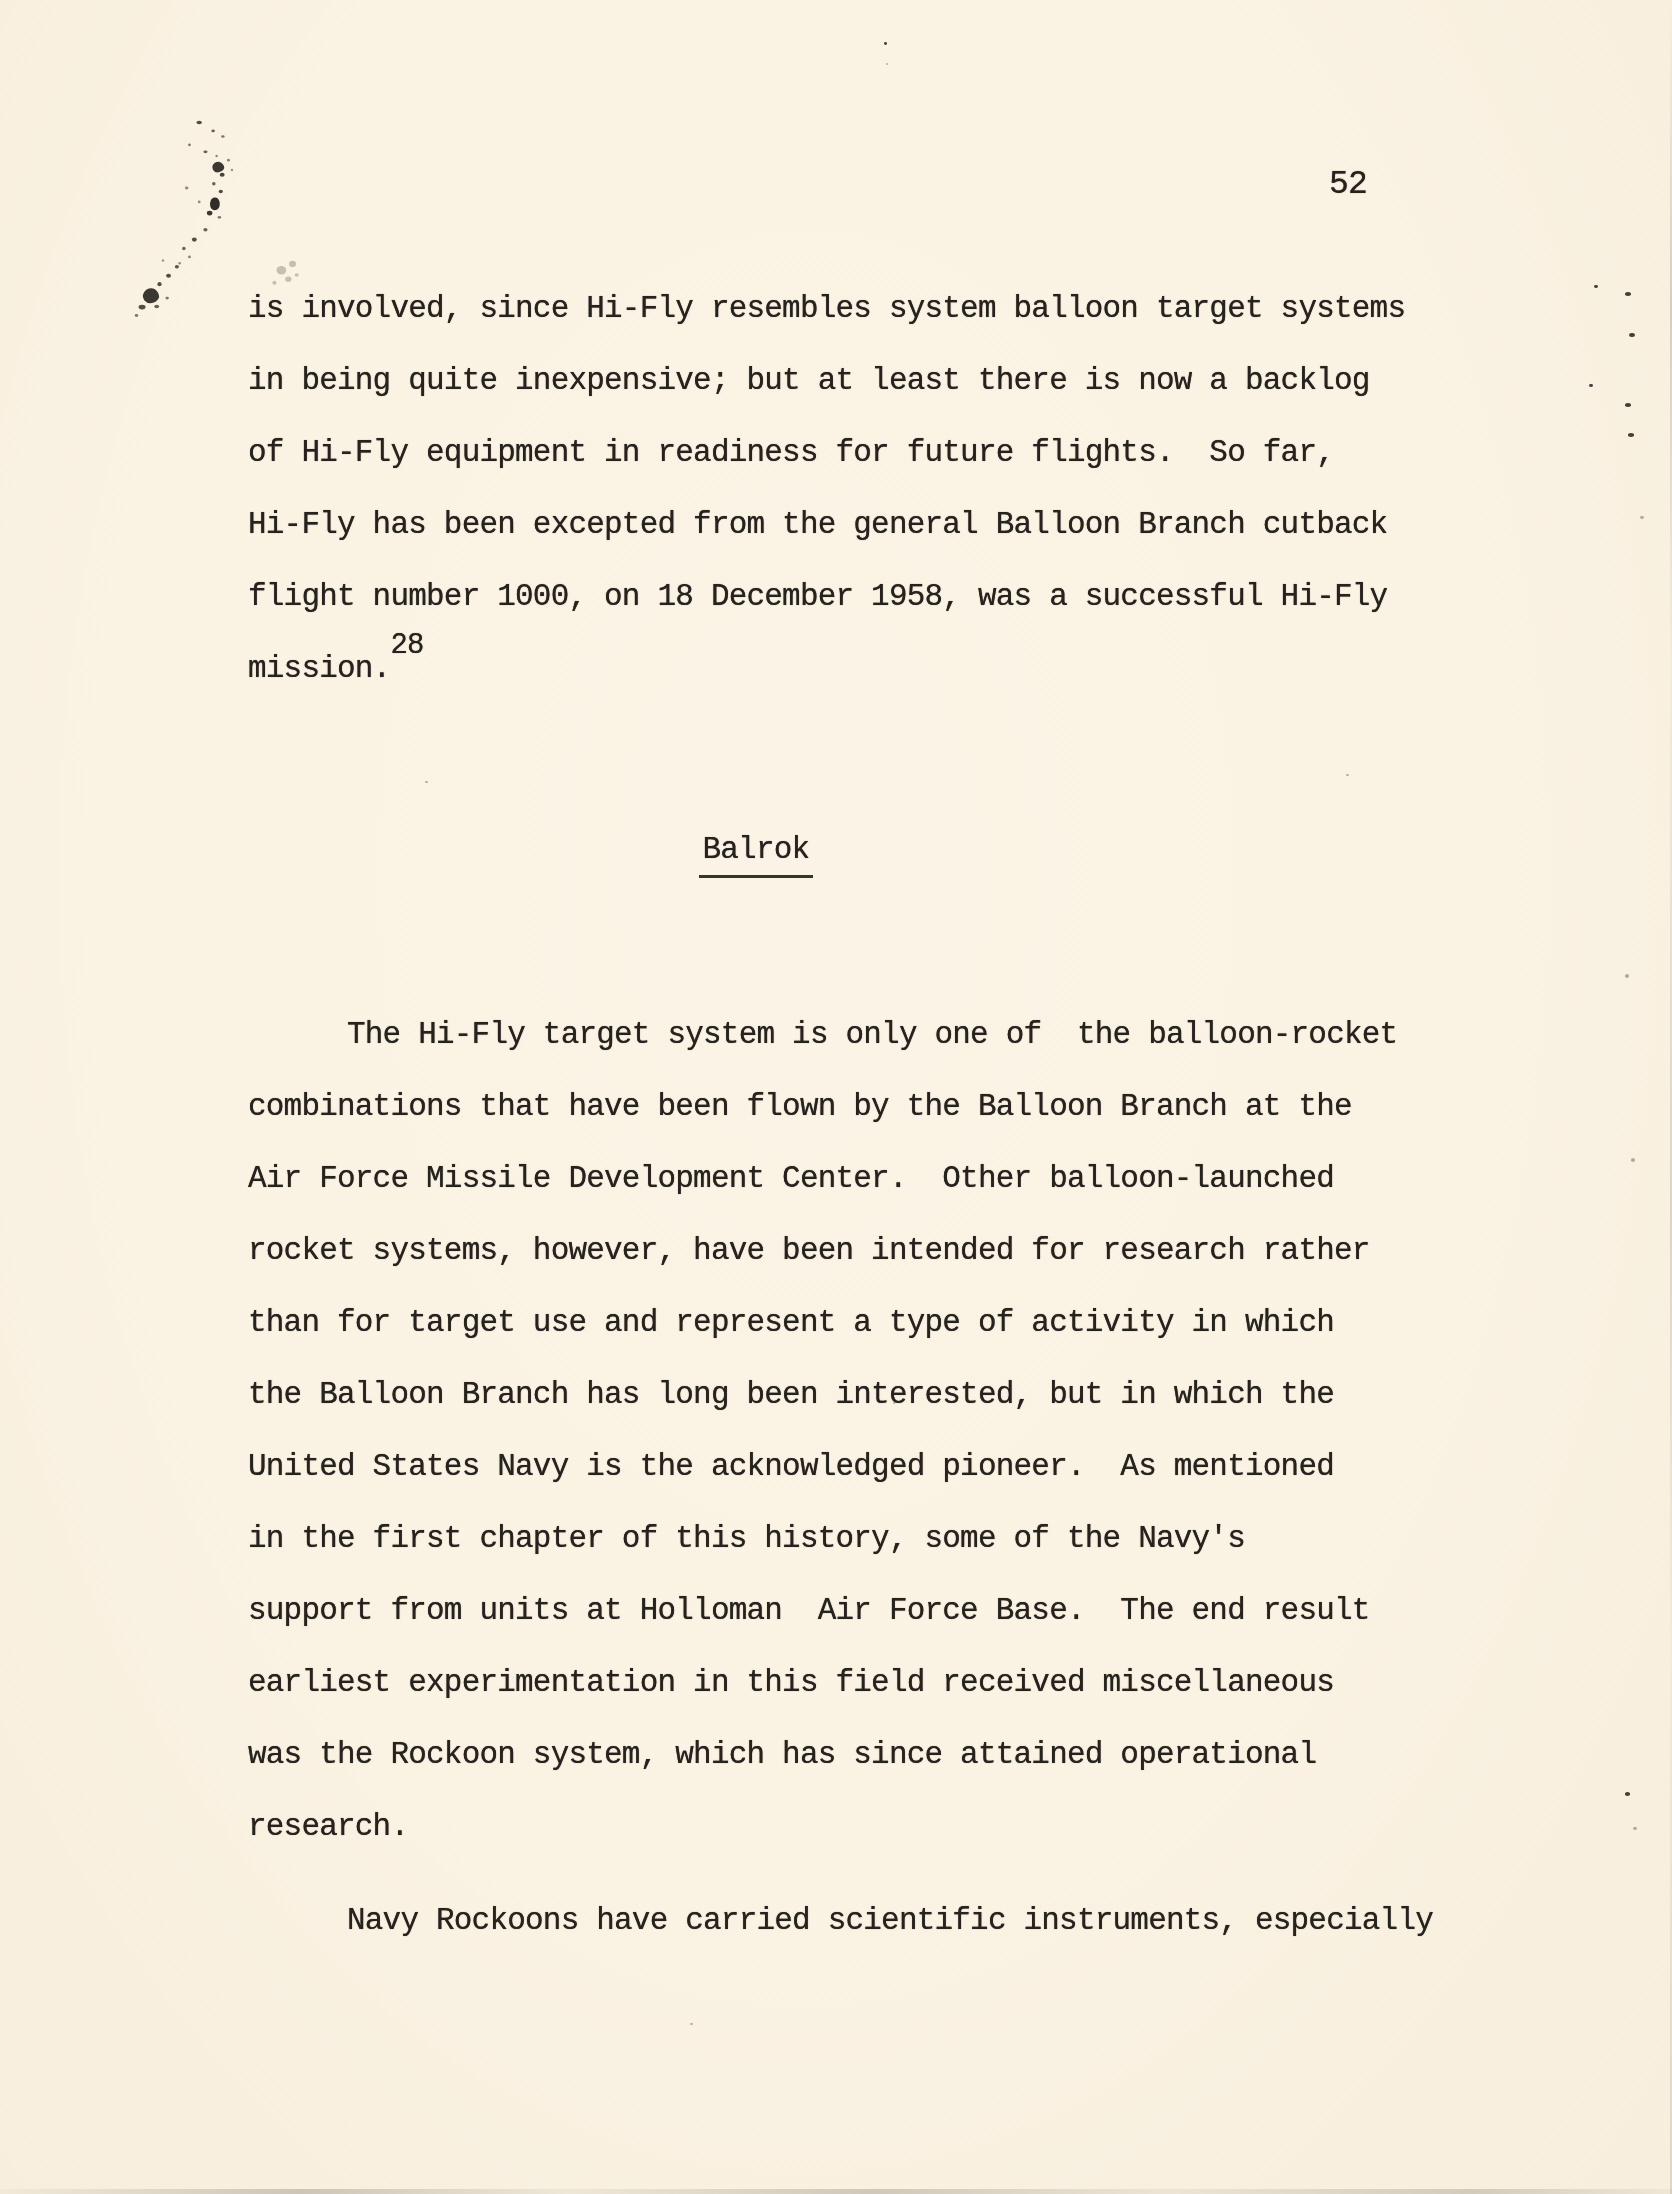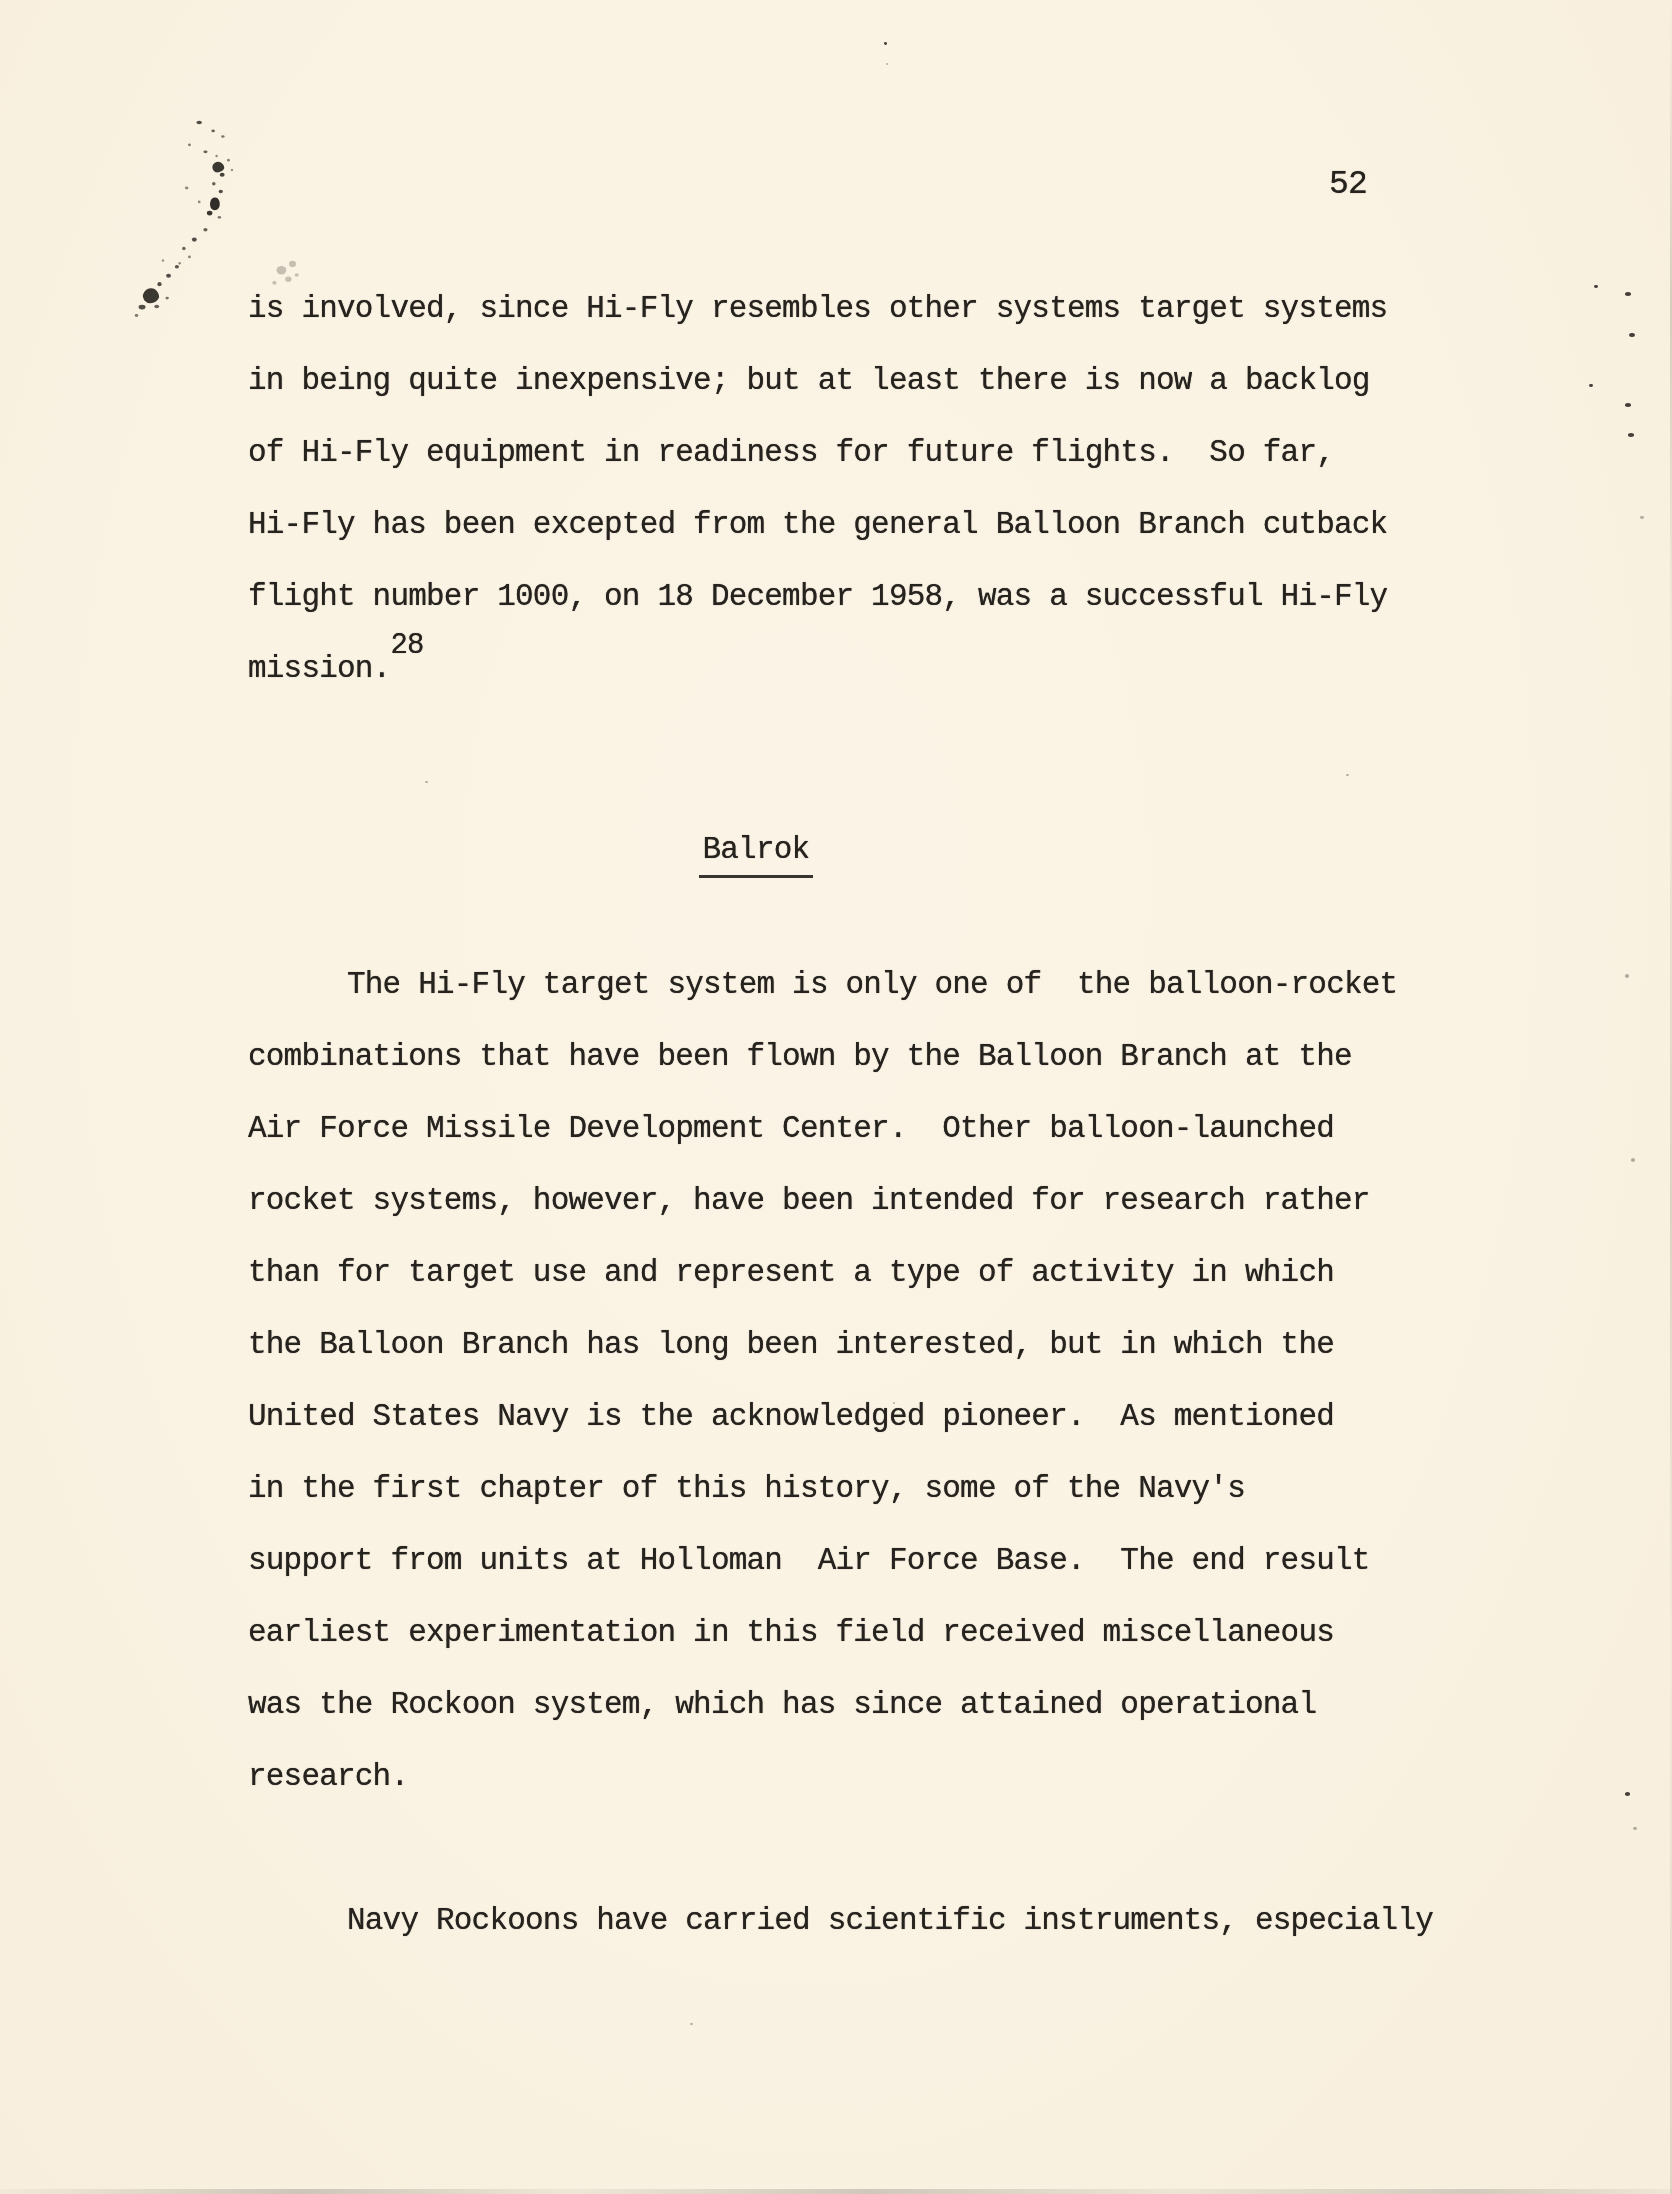--- a/index.html
+++ b/index.html
@@ -26,21 +26,21 @@
     color: #26231f;
     text-shadow: 0 0 0.8px rgba(38,35,31,0.85);
   }
   .line {
     white-space: pre;
     line-height: 72px;
     height: 72px;
   }
   .para { position: absolute; left: 248px; width: 1200px; }
   .p1 { top: 273px; }
-  .p2 { top: 949px; }
+  .p2 { top: 999px; }
   .p3 { top: 1885px; }
   .indent { text-indent: 99px; }
   .page-number {
     position: absolute;
     left: 1329px;
     top: 166px;
     font-size: 33px;
     letter-spacing: -0.7px;
     text-shadow: 0 0 0.8px rgba(38,35,31,0.85);
   }
@@ -141,21 +141,21 @@
         <ellipse cx="246" cy="263" rx="4.5" ry="4"></ellipse>
         <ellipse cx="226" cy="268" rx="3" ry="3"></ellipse>
         <ellipse cx="258" cy="257" rx="3" ry="2.5"></ellipse>
       </g>
     </g>
   </svg>
 
   <div class="page-number typed">52</div>
 
   <div class="para p1 typed">
-    <div class="line">is involved, since Hi-Fly resembles other systems target systems</div>
+    <div class="line">is involved, since Hi-Fly resembles system balloon target systems</div>
     <div class="line">in being quite inexpensive; but at least there is now a backlog</div>
     <div class="line">of Hi-Fly equipment in readiness for future flights.  So far,</div>
     <div class="line">Hi-Fly has been excepted from the general Balloon Branch cutback</div>
     <div class="line">flight number 1000, on 18 December 1958, was a successful Hi-Fly</div>
     <div class="line"><span>mission.</span><span class="sup">28</span></div>
   </div>
 
   <div class="heading">Balrok</div>
 
   <div class="para p2 typed">

